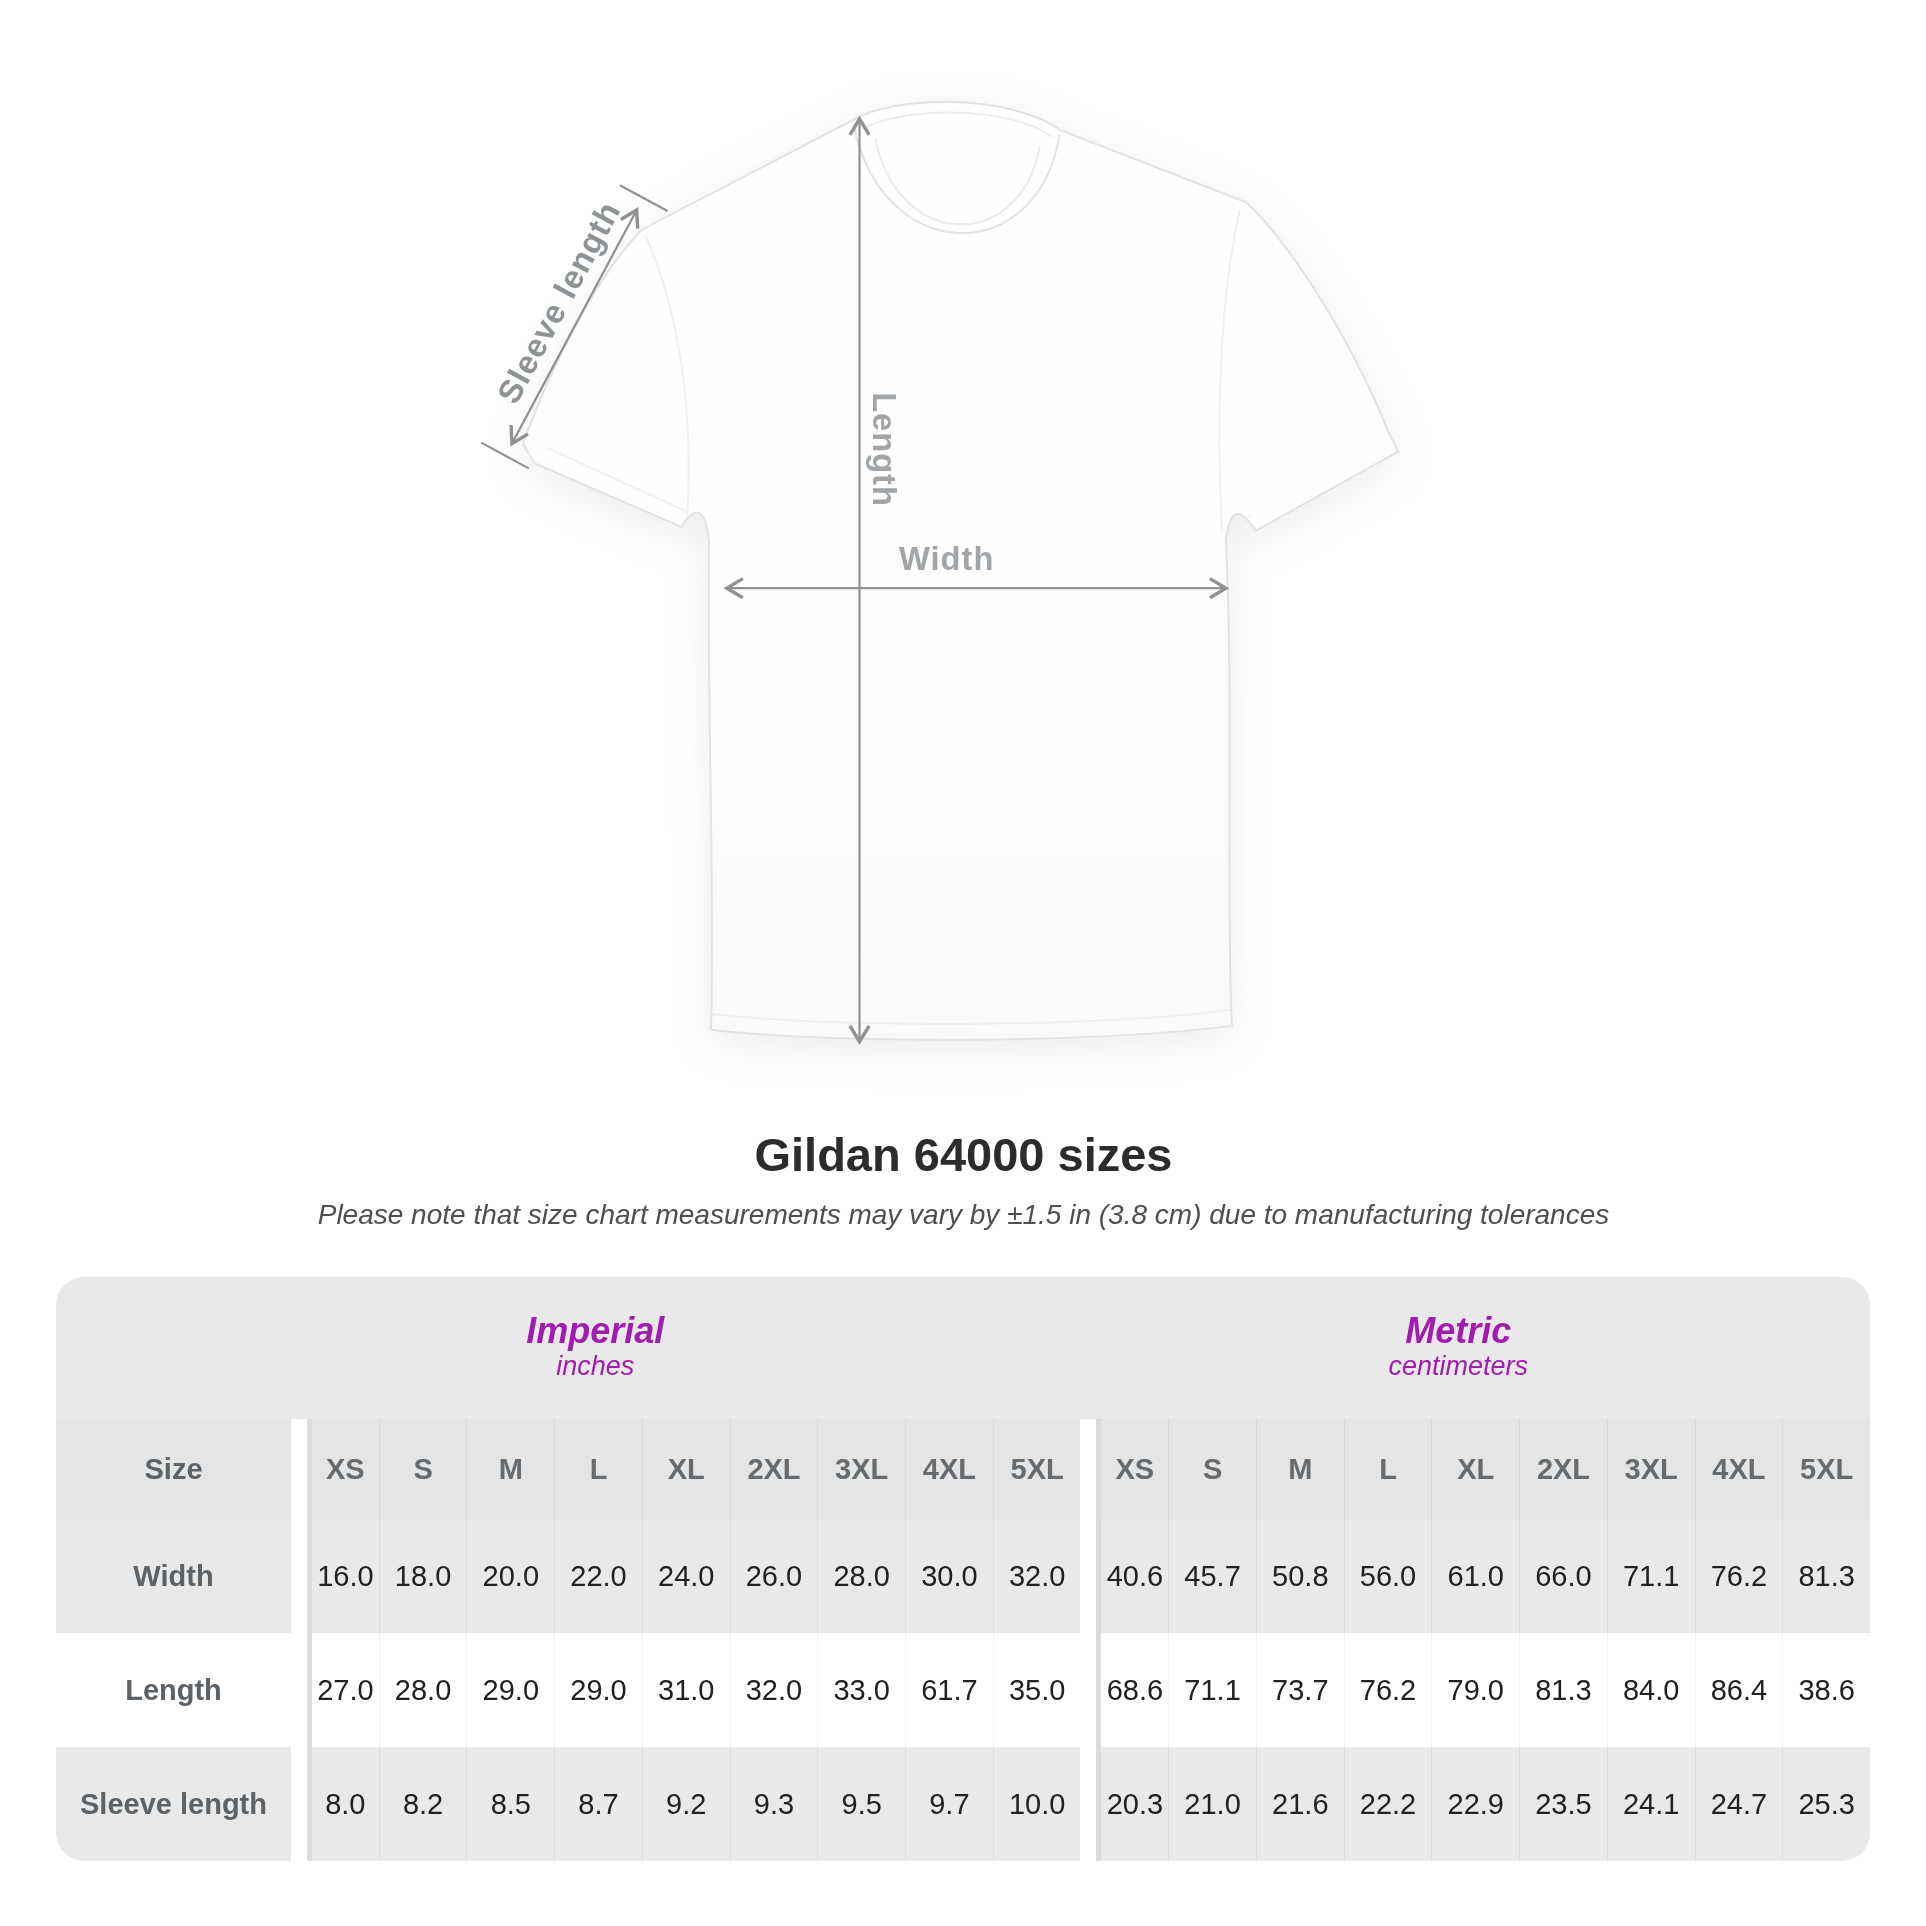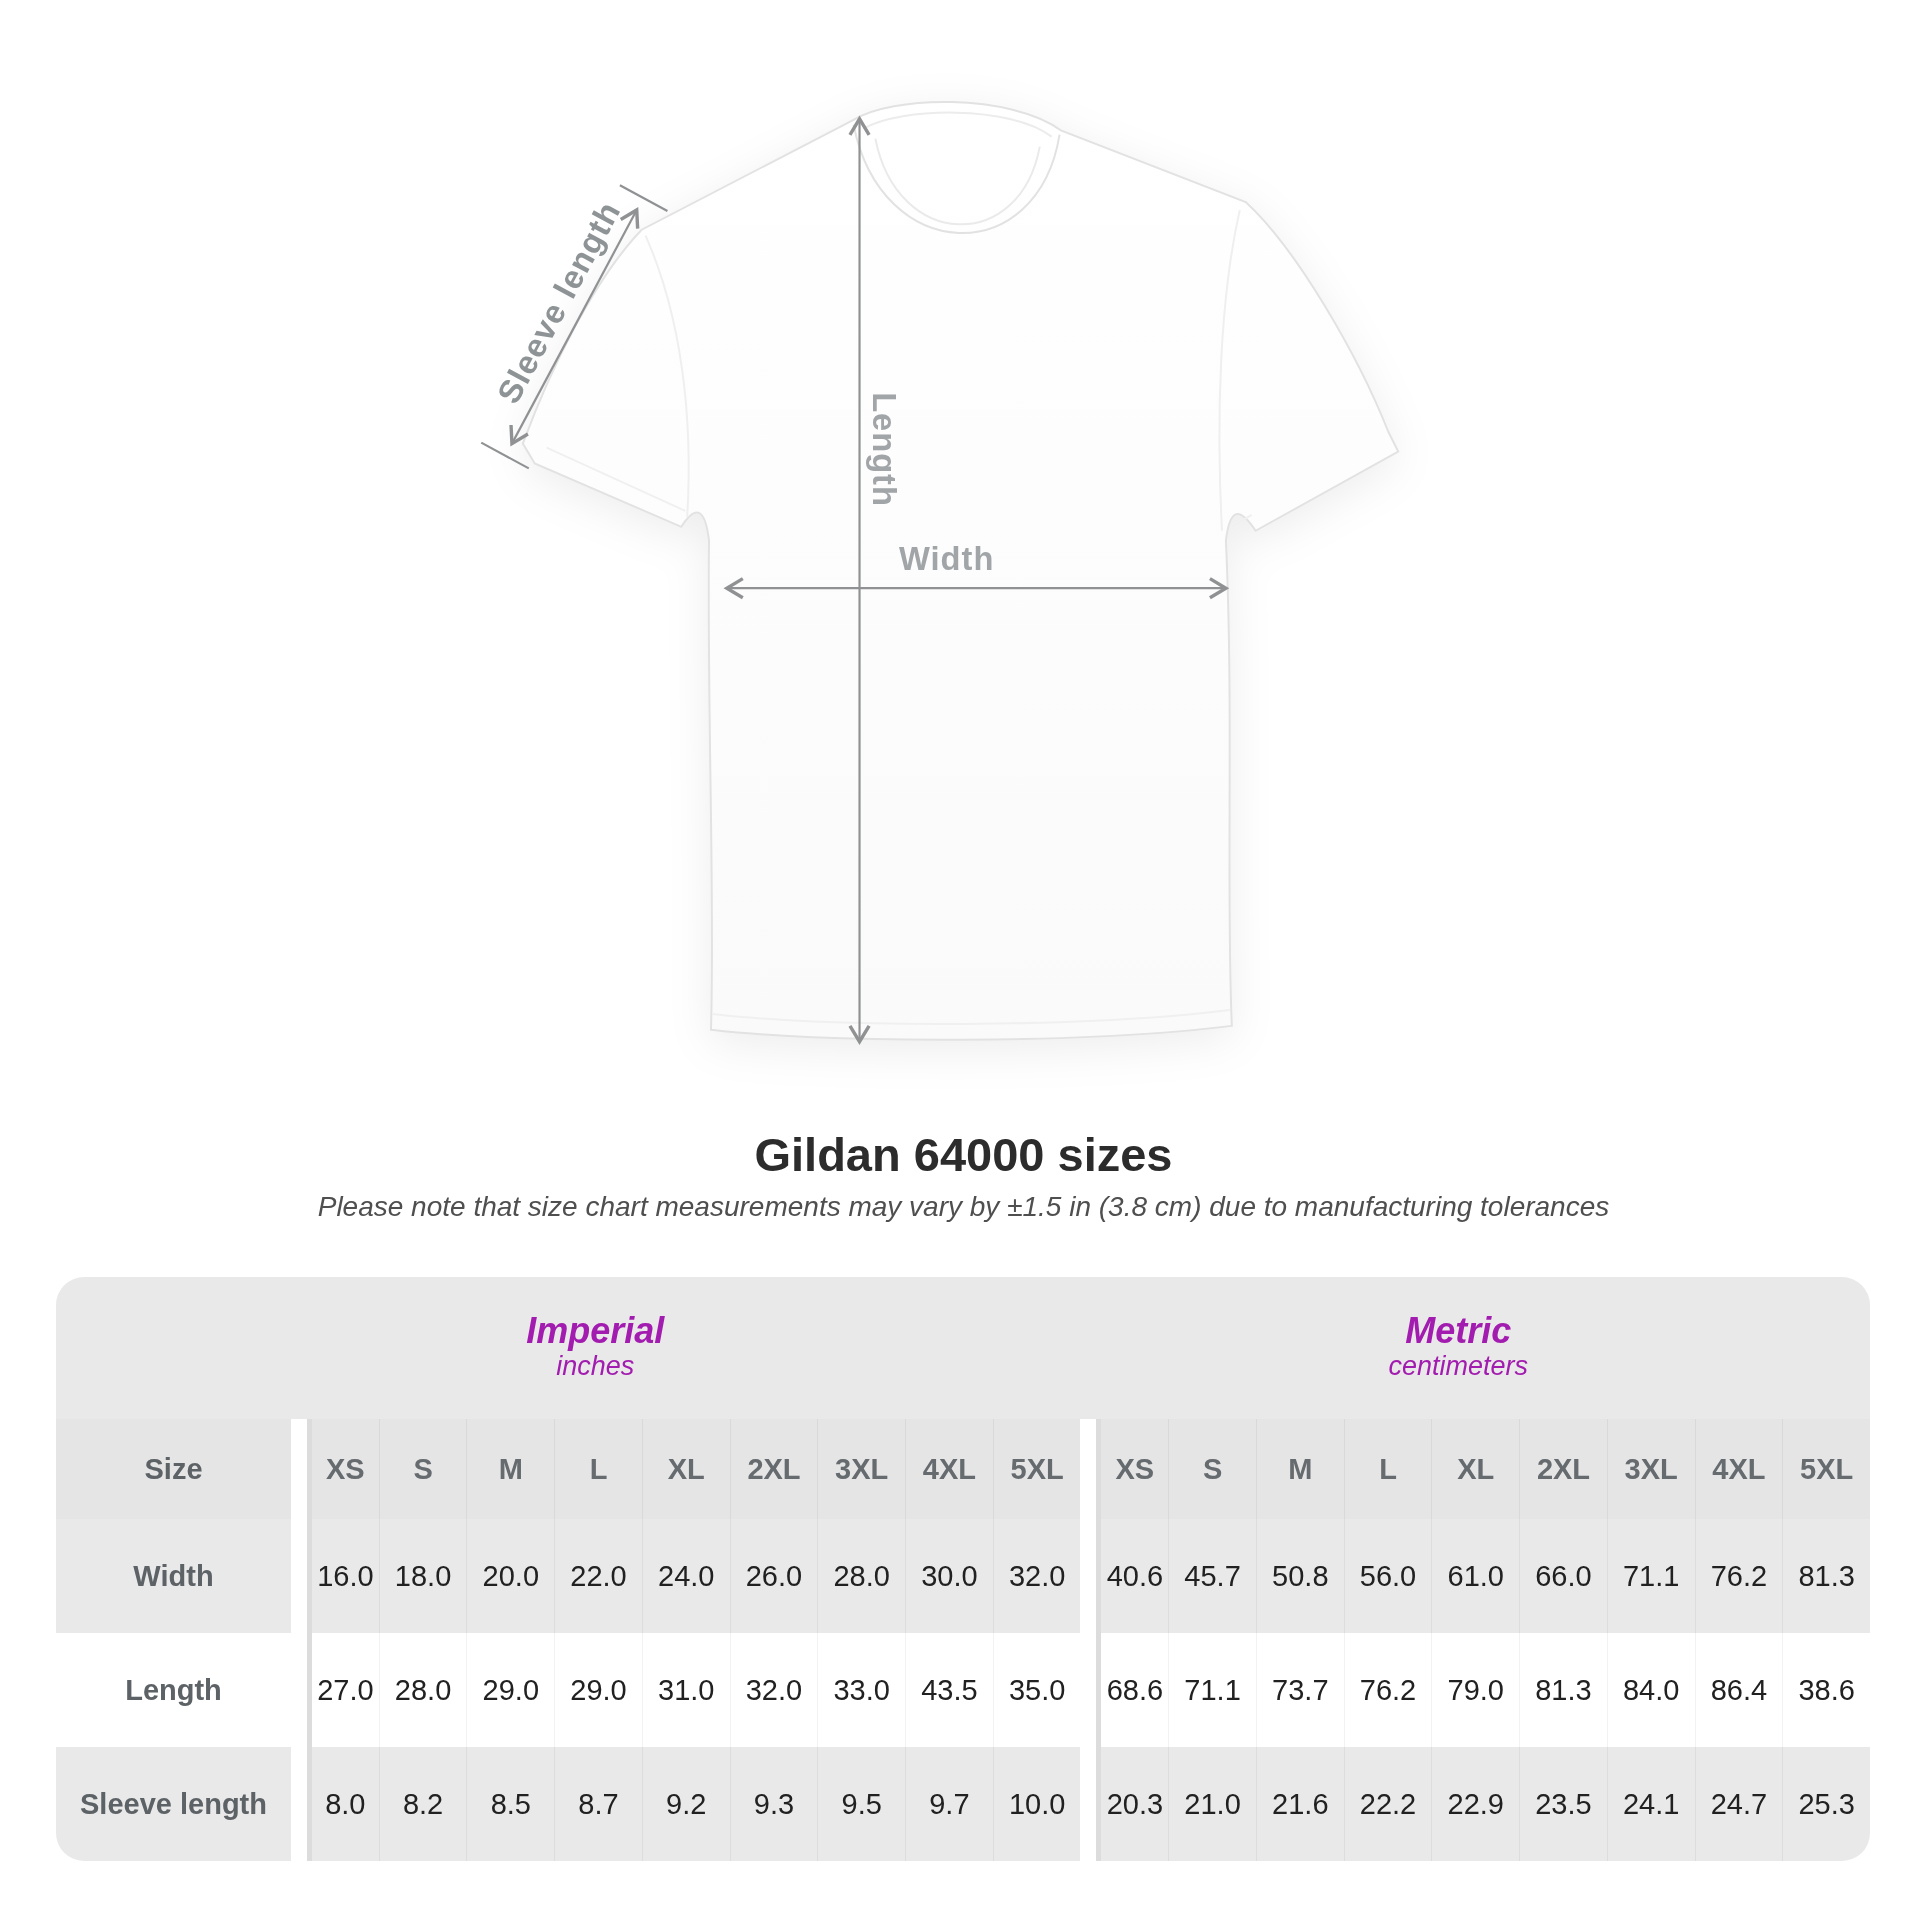--- a/index.html
+++ b/index.html
@@ -7,21 +7,21 @@
         font-family:"Liberation Sans","DejaVu Sans",sans-serif;}
 
   
   .diagram-svg{position:absolute;left:0;top:0;}
   .shirt{filter:drop-shadow(0 10px 22px rgba(0,0,0,.07));}
   .ann-text{font-weight:bold;font-size:33px;letter-spacing:1px;}
 
   
   .heading{position:absolute;left:0;top:1129px;width:100%;text-align:center;}
   .heading .title{font-size:47px;font-weight:bold;color:#2c2c2c;line-height:51px;}
-  .heading .note{margin-top:10px;font-size:28px;font-style:italic;color:#4f4f4f;line-height:34px;}
+  .heading .note{margin-top:18px;font-size:28px;font-style:italic;color:#4f4f4f;line-height:34px;}
 
   
   .size-table{position:absolute;left:56px;top:1277px;width:1814px;}
   .unit-band{display:grid;grid-template-columns:235px repeat(18,1fr);
              background:#e9e9e9;border-radius:28px 28px 0 0;height:142px;}
   .unit-cell{display:flex;flex-direction:column;align-items:center;justify-content:flex-start;
              padding-top:34px;color:#a21caf;}
   .unit-imperial{grid-column:1/11;transform:translateX(27px);}
   .unit-metric{grid-column:11/20;transform:translateX(-17px);}
   .unit-title{font-size:36px;font-weight:bold;font-style:italic;line-height:40px;}
@@ -155,21 +155,21 @@
         <div class="cell r1 c17 val">76.2</div>
         <div class="cell r1 c18 val">81.3</div>
         <div class="cell r2 c0 lbl">Length</div>
         <div class="cell r2 c1 val">27.0</div>
         <div class="cell r2 c2 val">28.0</div>
         <div class="cell r2 c3 val">29.0</div>
         <div class="cell r2 c4 val">29.0</div>
         <div class="cell r2 c5 val">31.0</div>
         <div class="cell r2 c6 val">32.0</div>
         <div class="cell r2 c7 val">33.0</div>
-        <div class="cell r2 c8 val">43.5</div>
+        <div class="cell r2 c8 val">61.7</div>
         <div class="cell r2 c9 val">35.0</div>
         <div class="cell r2 c10 val">68.6</div>
         <div class="cell r2 c11 val">71.1</div>
         <div class="cell r2 c12 val">73.7</div>
         <div class="cell r2 c13 val">76.2</div>
         <div class="cell r2 c14 val">79.0</div>
         <div class="cell r2 c15 val">81.3</div>
         <div class="cell r2 c16 val">84.0</div>
         <div class="cell r2 c17 val">86.4</div>
         <div class="cell r2 c18 val">38.6</div>

